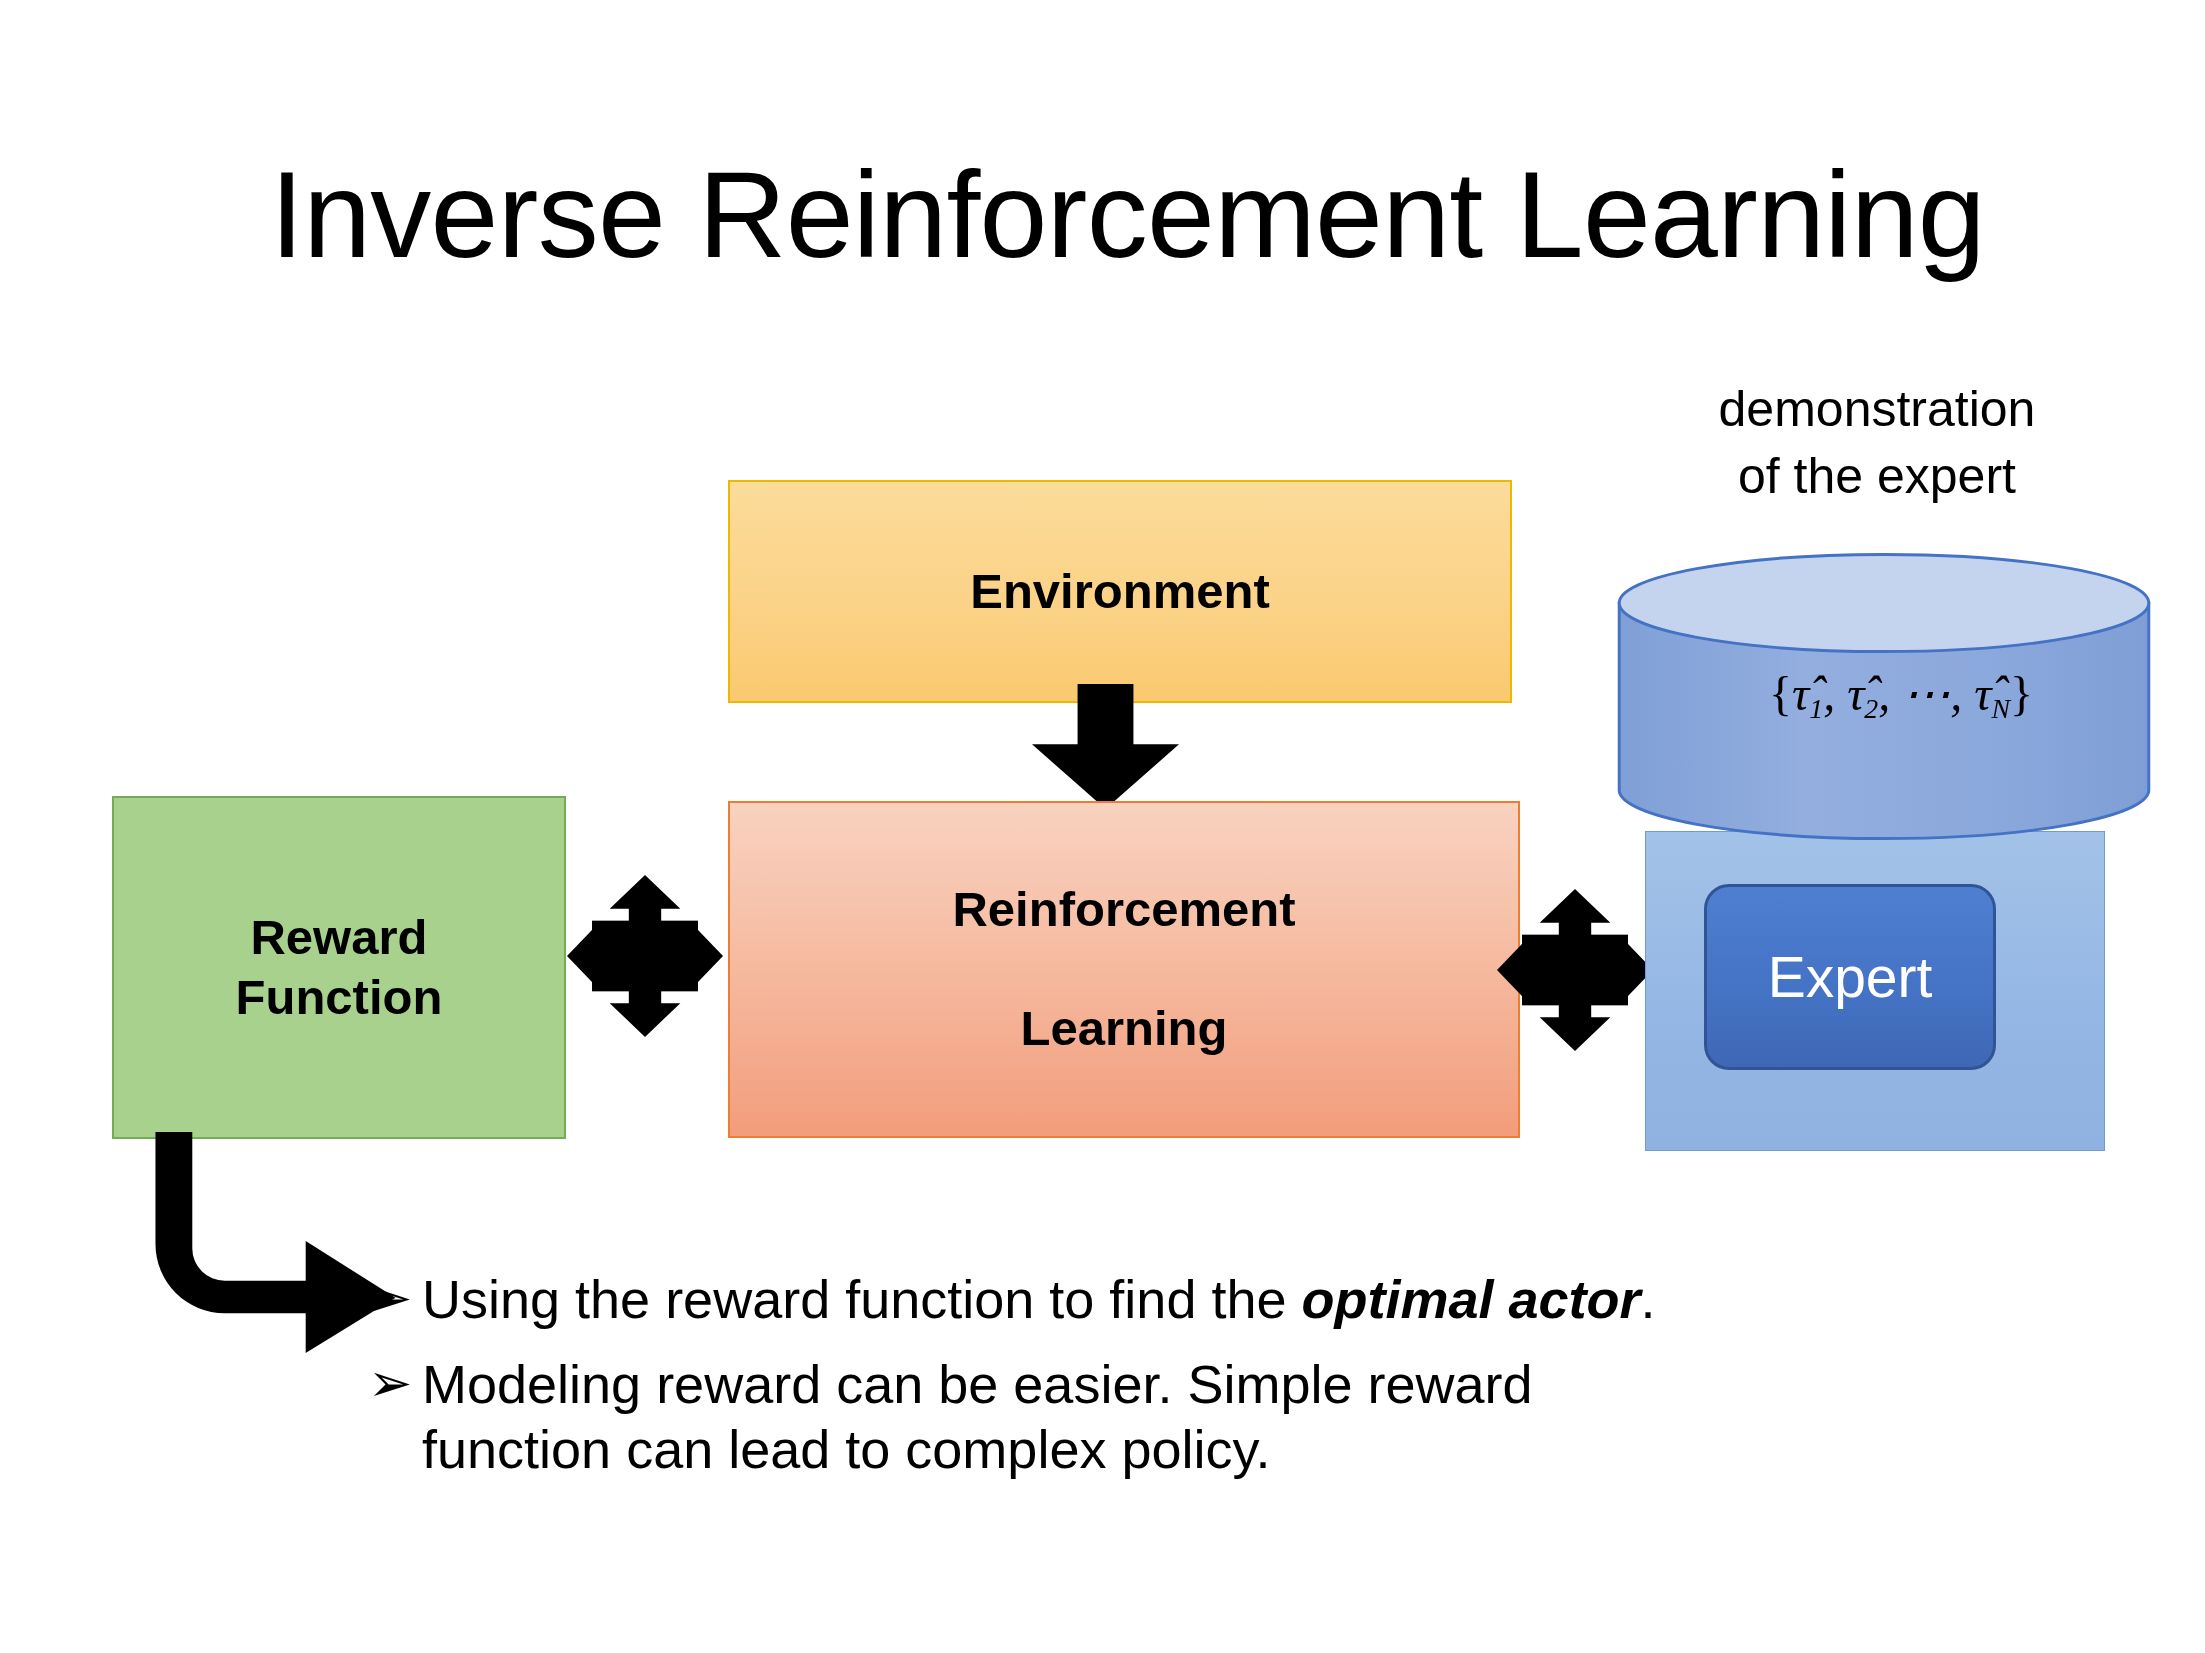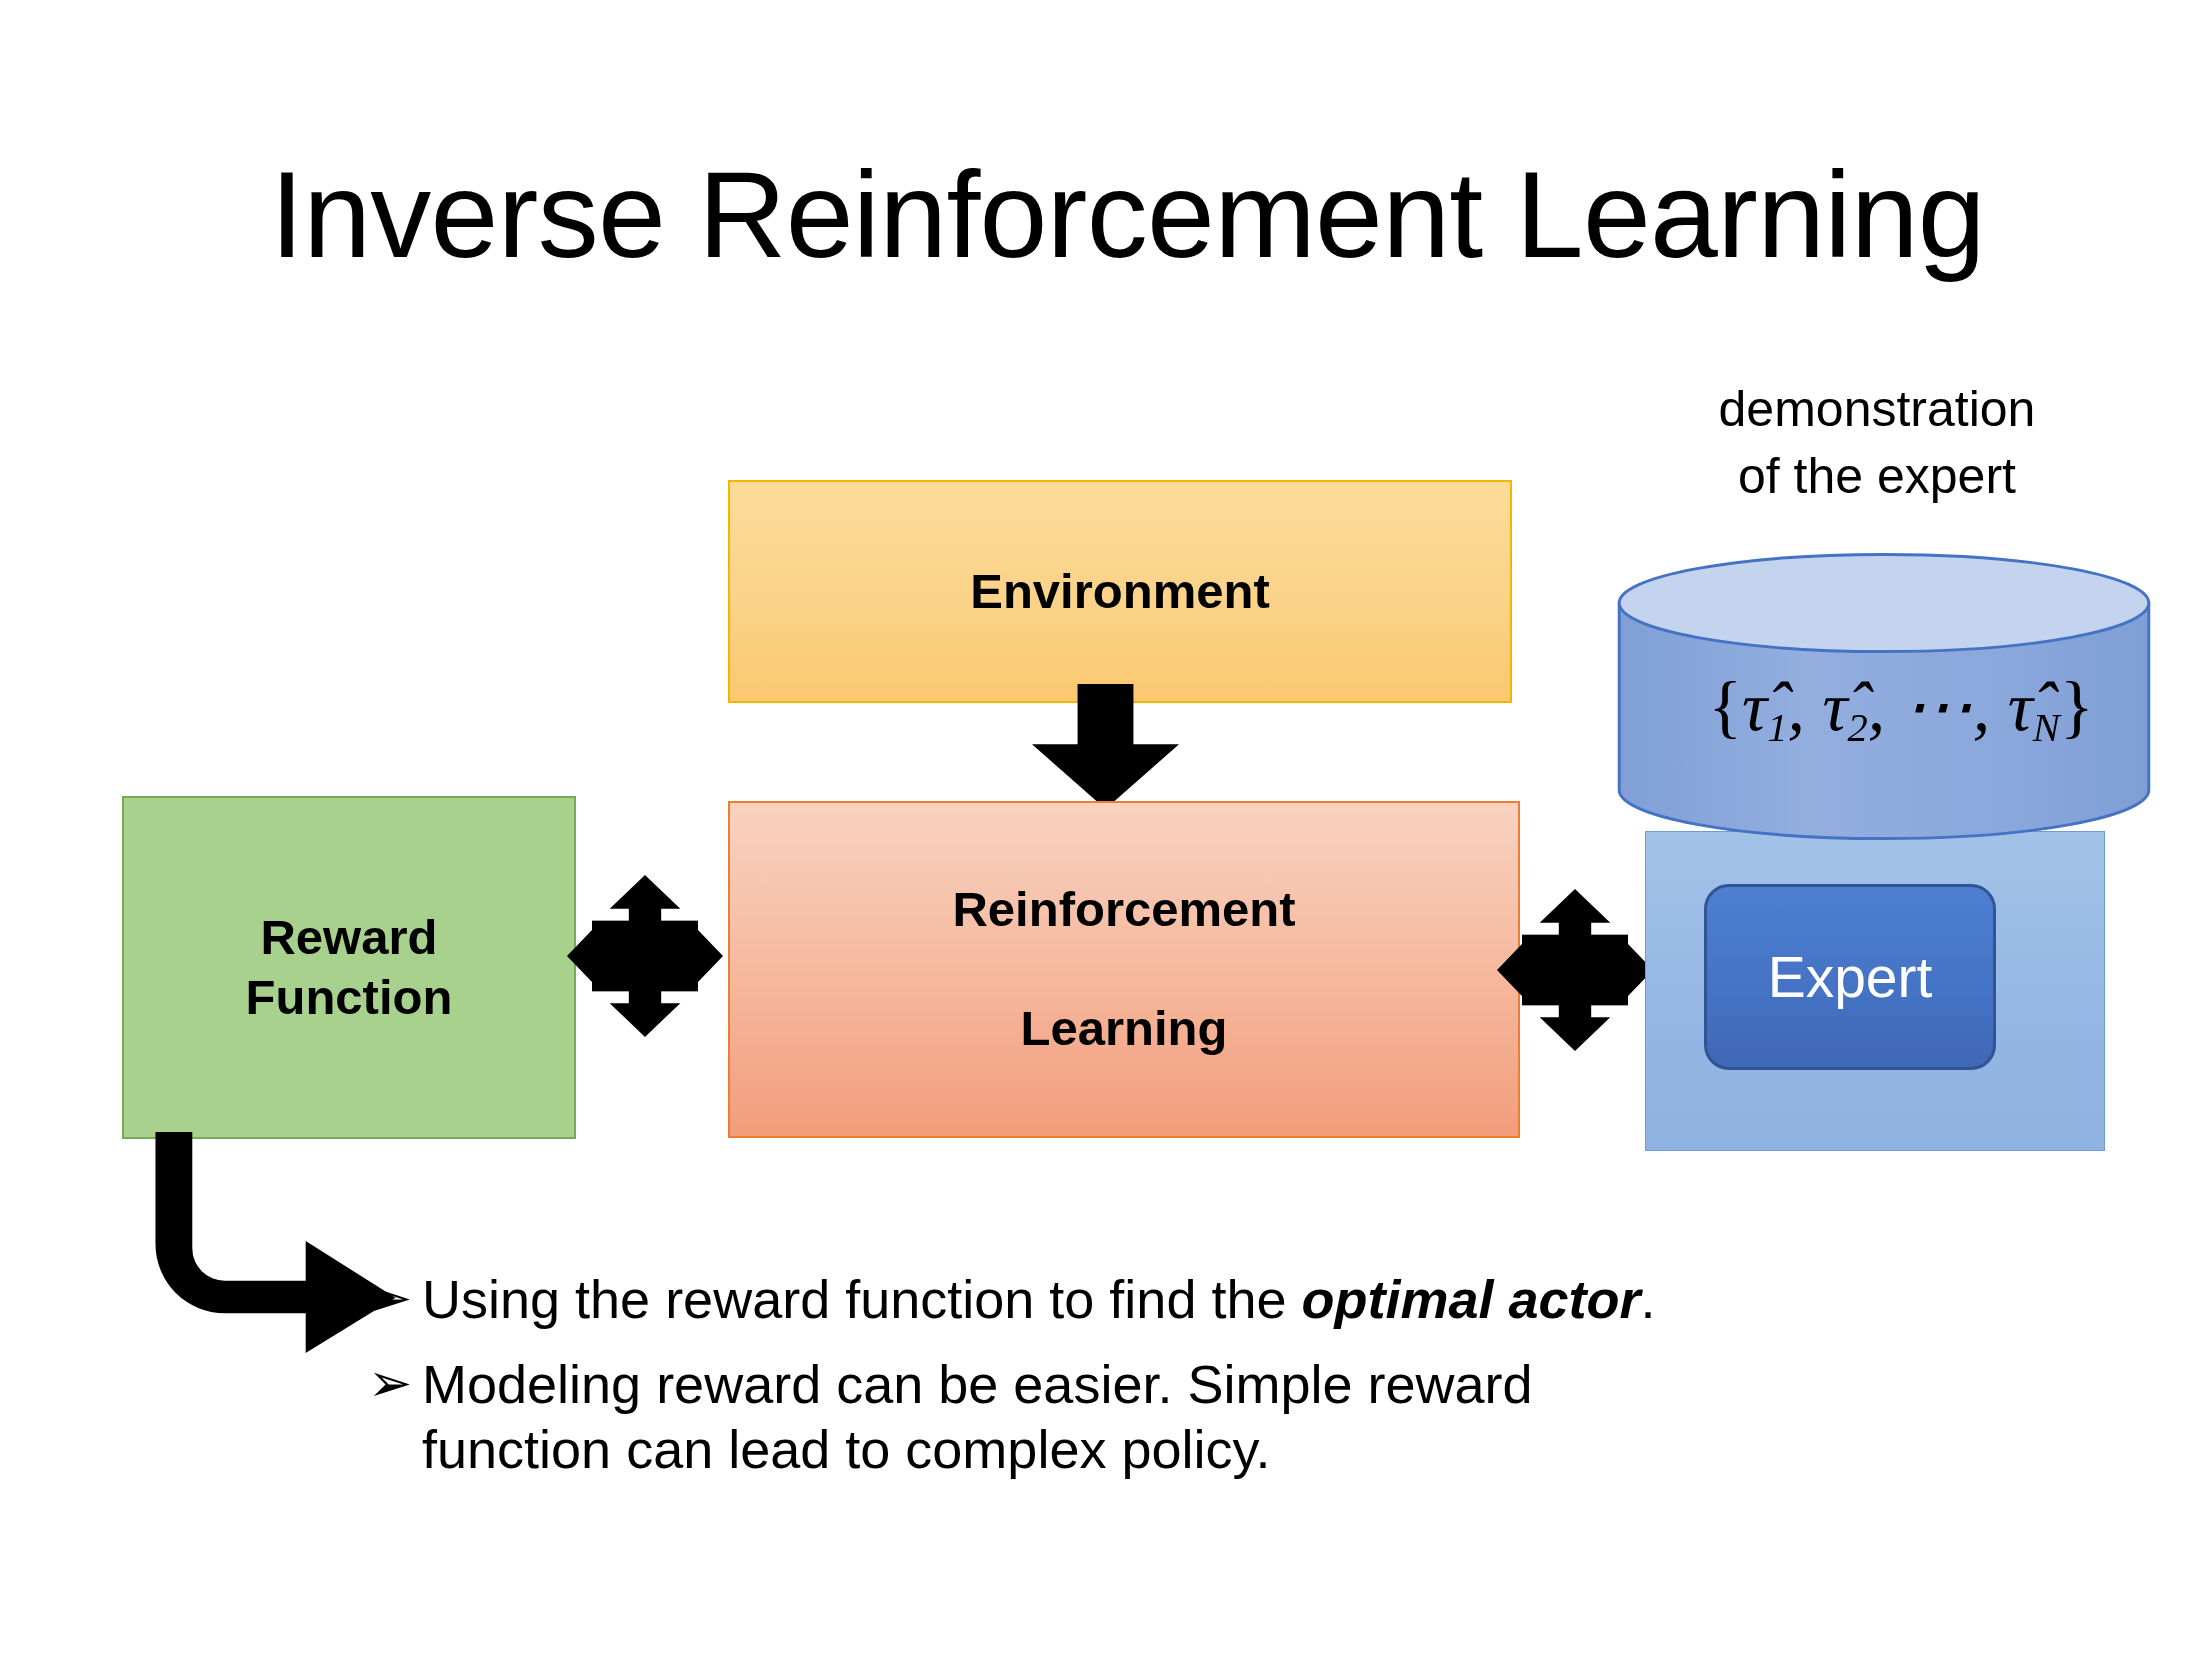--- a/index.html
+++ b/index.html
@@ -22,21 +22,21 @@
     font-size:49px;font-weight:700;color:#000;
     font-family:"Liberation Sans",sans-serif;
   }
 
   #box-environment{
     left:728px;top:480px;width:784px;height:223px;
     background:linear-gradient(180deg,#FBDC99 0%,#FBD288 55%,#FAC96F 100%);
     border:2.9px solid #EFB700;
   }
   #box-reward{
-    left:122px;top:796px;width:454px;height:343px;
+    left:112px;top:796px;width:454px;height:343px;
     background:#A9D18E;border:2.2px solid #76AB55;text-align:center;
   }
   #box-rl{
     left:728px;top:801px;width:792px;height:337px;
     background:linear-gradient(180deg,#F8D2C0 0%,#F6BCA2 45%,#F29D7C 100%);
     border:2.2px solid #ED7D31;
   }
 
   
   #demo-caption{
@@ -47,21 +47,21 @@
     position:absolute;left:1645px;top:831px;width:460px;height:320px;
     background:linear-gradient(180deg,#A3C2E8 0%,#93B6E4 60%,#8FB2E0 100%);
     border:1.5px solid #6E9BD6;box-sizing:border-box;
   }
   #cylinder{
     position:absolute;left:1617px;top:550px;width:534px;height:293px;
   }
   #cylinder svg{display:block;width:100%;height:100%;}
   #cylinder-label{
     position:absolute;left:1617px;top:665px;width:568px;
-    text-align:center;font-size:70px;color:#000;
+    text-align:center;font-size:48px;color:#000;
     font-family:"Liberation Serif",serif;font-style:italic;
     white-space:nowrap;
   }
   #cylinder-label .mrm{font-style:normal;}
   #cylinder-label sub{font-size:0.58em;font-style:italic;vertical-align:-0.28em;}
   #box-expert{
     position:absolute;left:1704px;top:884px;width:292px;height:186px;
     background:linear-gradient(180deg,#4E7FD0 0%,#4472C4 60%,#3F68B4 100%);
     border:3.7px solid #2F5597;border-radius:25px;box-sizing:border-box;
     display:flex;align-items:center;justify-content:center;

